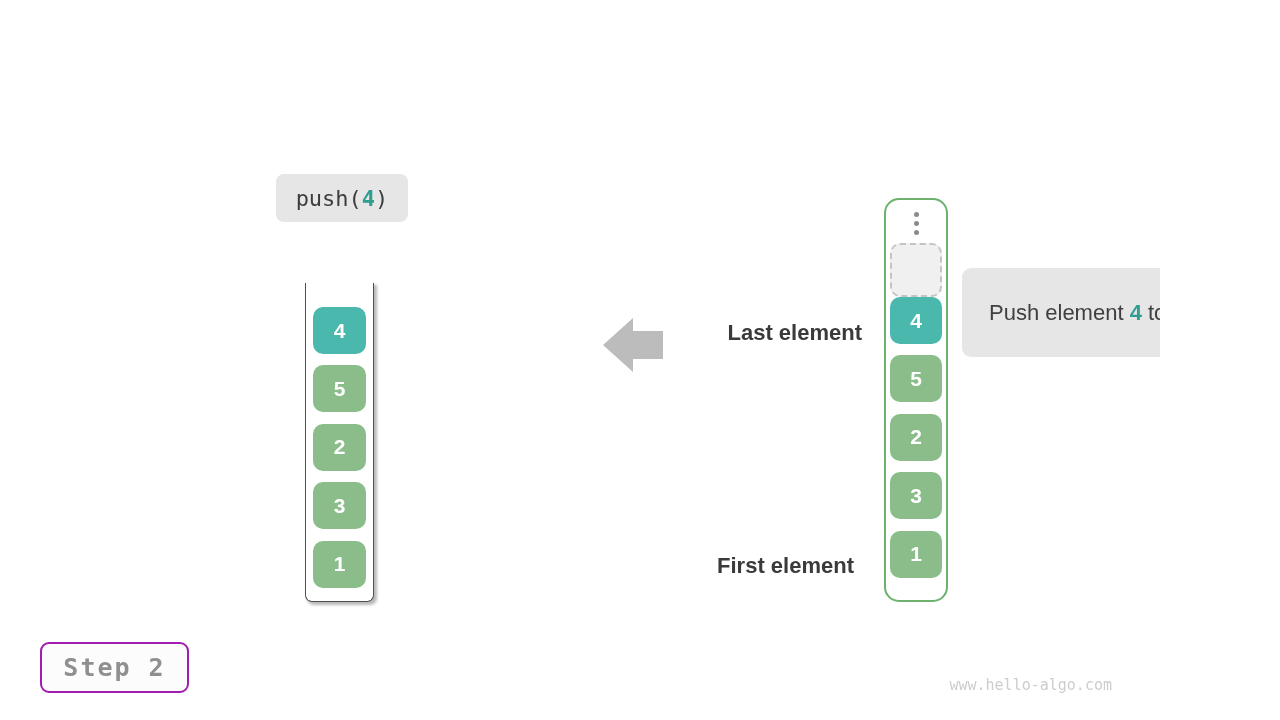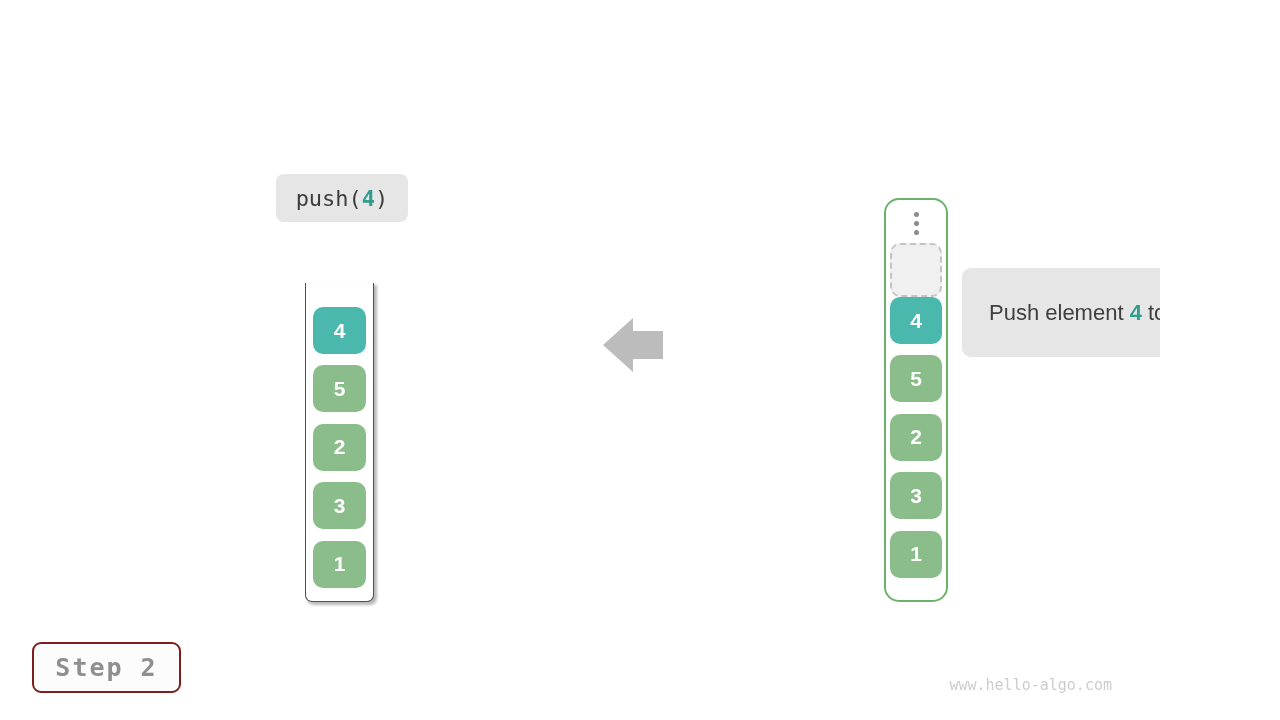--- a/index.html
+++ b/index.html
@@ -86,22 +86,22 @@
   .callout{
     position:absolute;left:962px;top:268px;width:261px;height:89px;
     background:var(--chip-bg);border-radius:9px;
     display:flex;flex-direction:column;justify-content:center;
     padding-left:27px;font-size:22px;color:#3f3f3f;line-height:29px;
   }
   .callout .val{color:var(--teal-text);font-weight:bold;}
 
   
   .step-badge{
-    position:absolute;left:32px;top:642px;width:149px;height:51px;
-    background:#fcfcfc;border:2px solid #7f1d1d;border-radius:9px;
+    position:absolute;left:40px;top:642px;width:149px;height:51px;
+    background:#fcfcfc;border:2px solid #a21caf;border-radius:9px;
     display:flex;align-items:center;justify-content:center;
     font-family:"DejaVu Sans Mono",monospace;font-size:25px;font-weight:bold;
     letter-spacing:2px;color:var(--step-gray);
   }
 
   
   .watermark{
     position:absolute;right:48px;bottom:26px;
     font-family:"DejaVu Sans Mono",monospace;font-size:15px;color:var(--watermark-gray);
   }
@@ -122,20 +122,22 @@
     <div class="cell green">5</div>
     <div class="cell green">2</div>
     <div class="cell green">3</div>
     <div class="cell green">1</div>
   </div>
 
   <svg class="arrow" viewBox="0 0 60 55">
     <polygon points="0,27 30,0 30,13 60,13 60,41 30,41 30,54" fill="var(--arrow-gray)"></polygon>
   </svg>
 
+  <div class="last-label">Last element</div>
+  <div class="first-label">First element</div>
 
   <div class="array-container">
     <div class="dots">
       <div class="dot"></div>
       <div class="dot"></div>
       <div class="dot"></div>
     </div>
     <div class="empty-slot"></div>
     <div class="cell teal">4</div>
     <div class="cell green">5</div>

